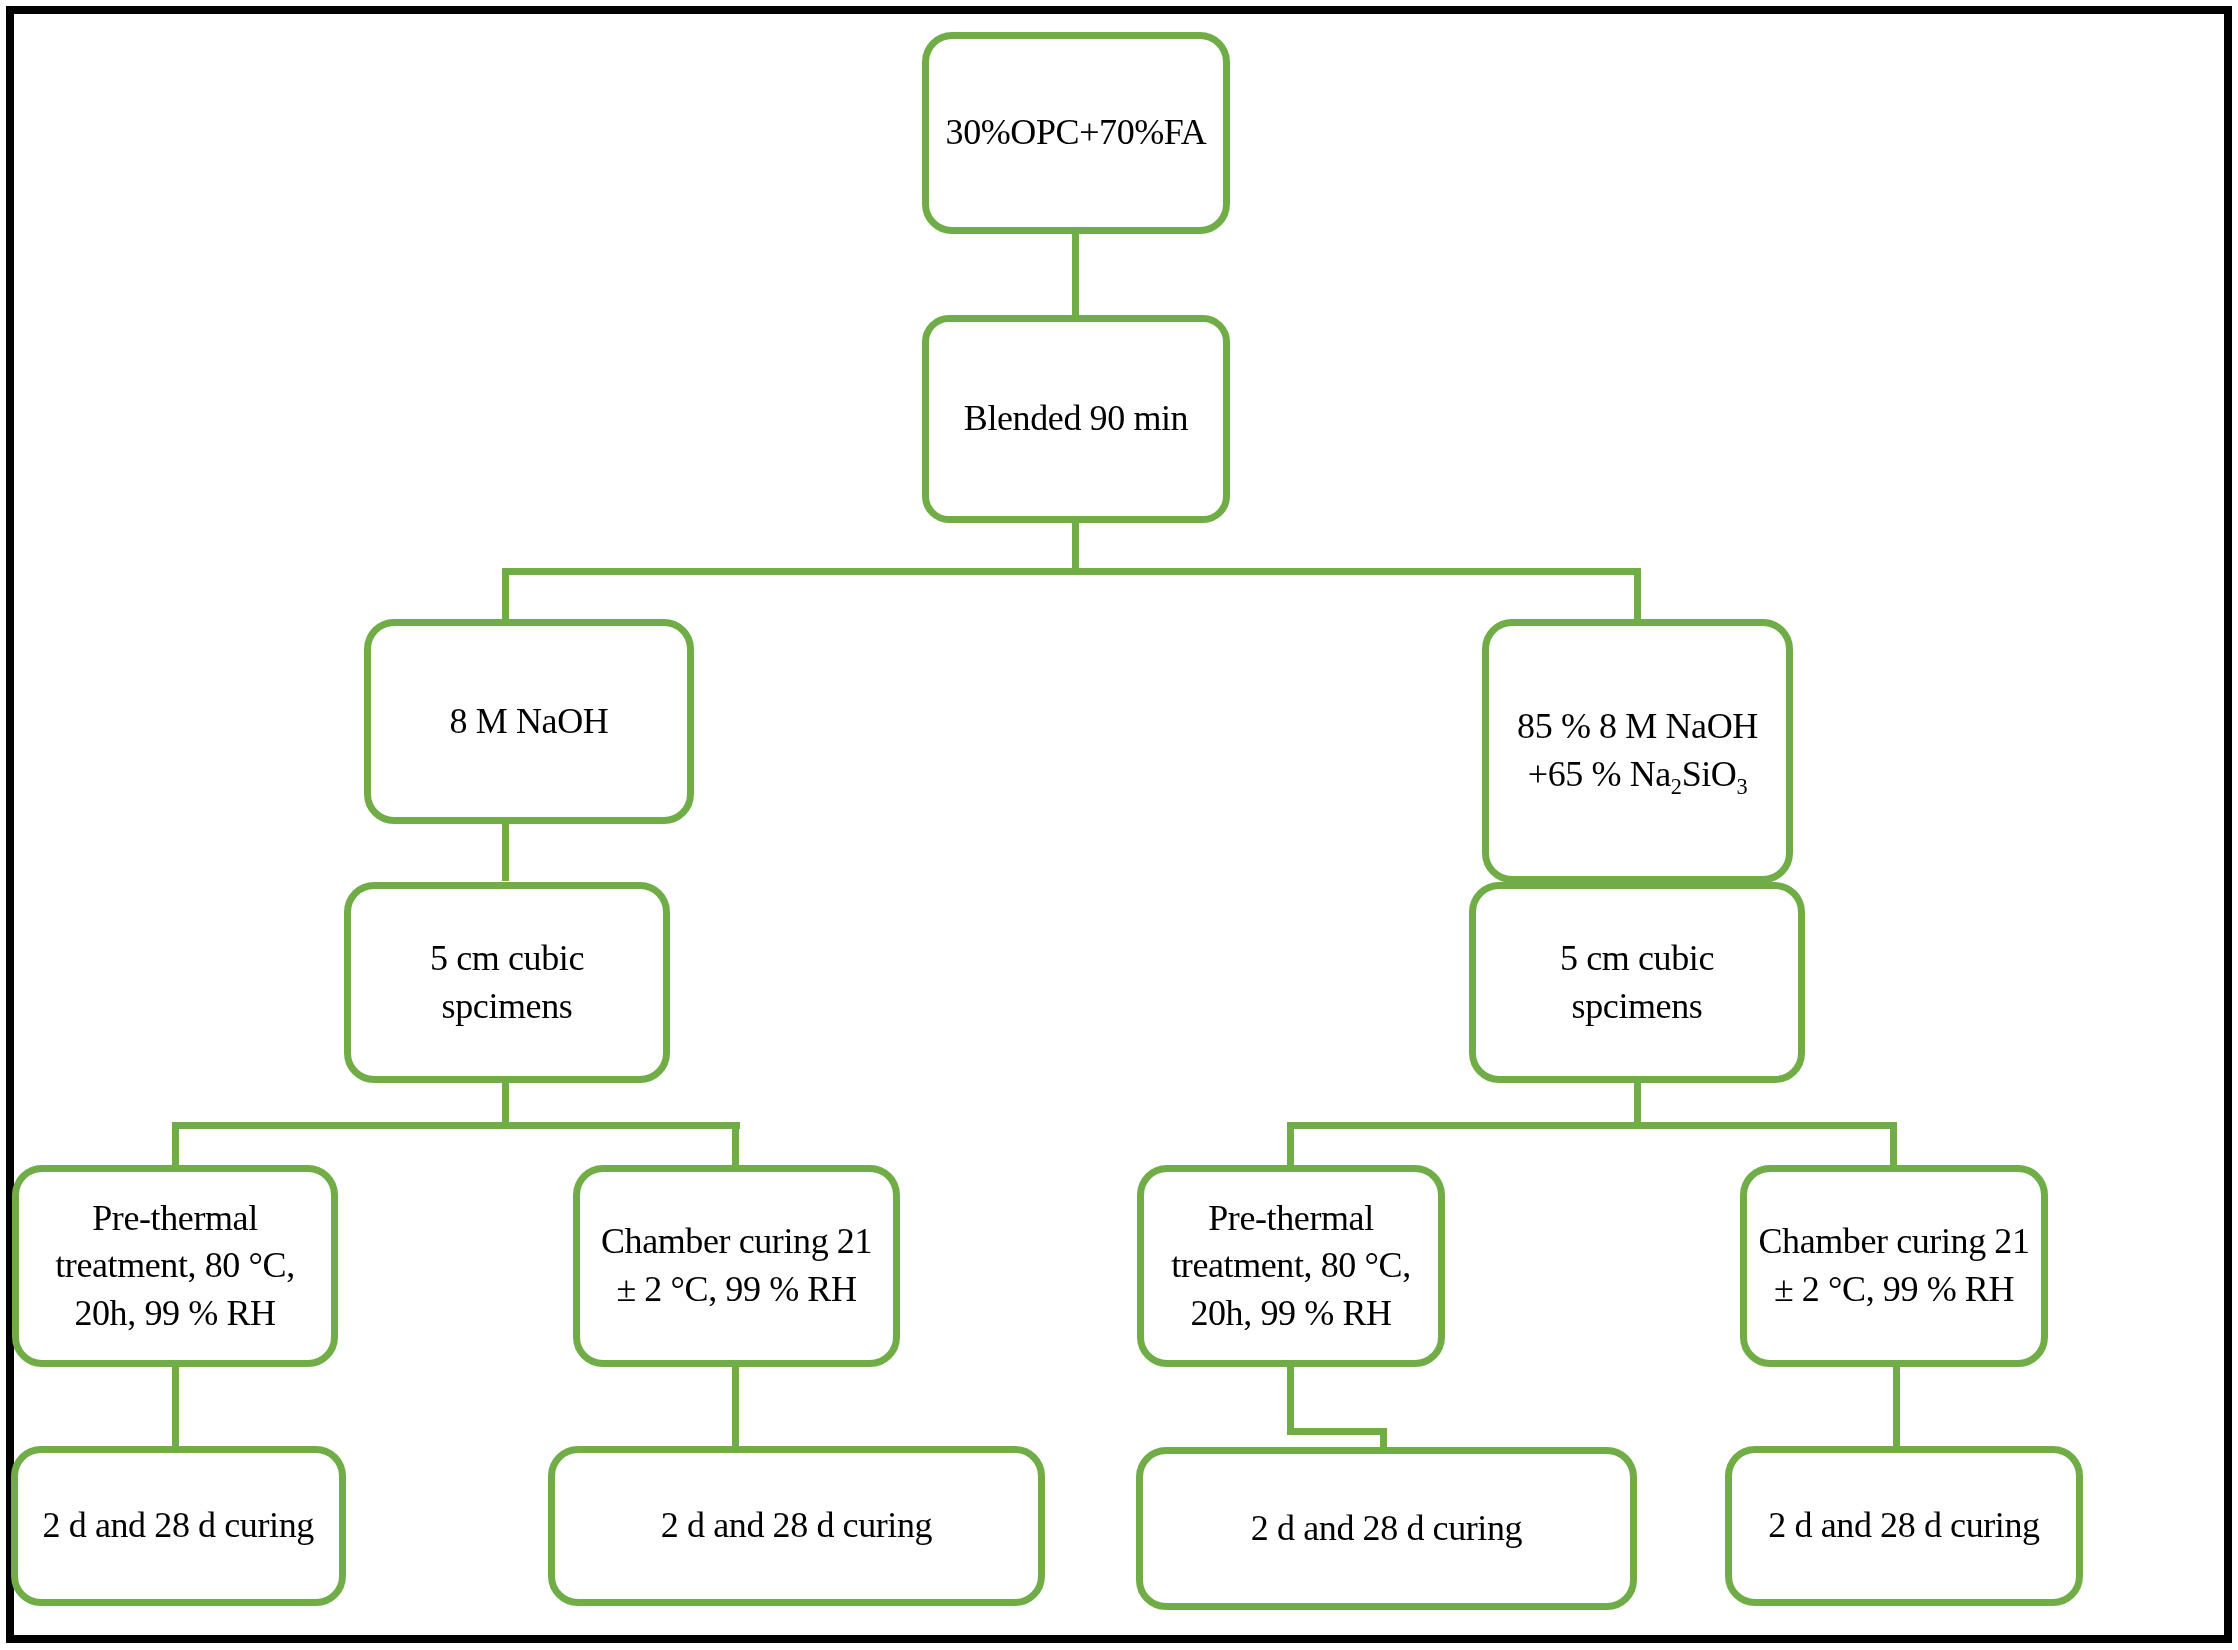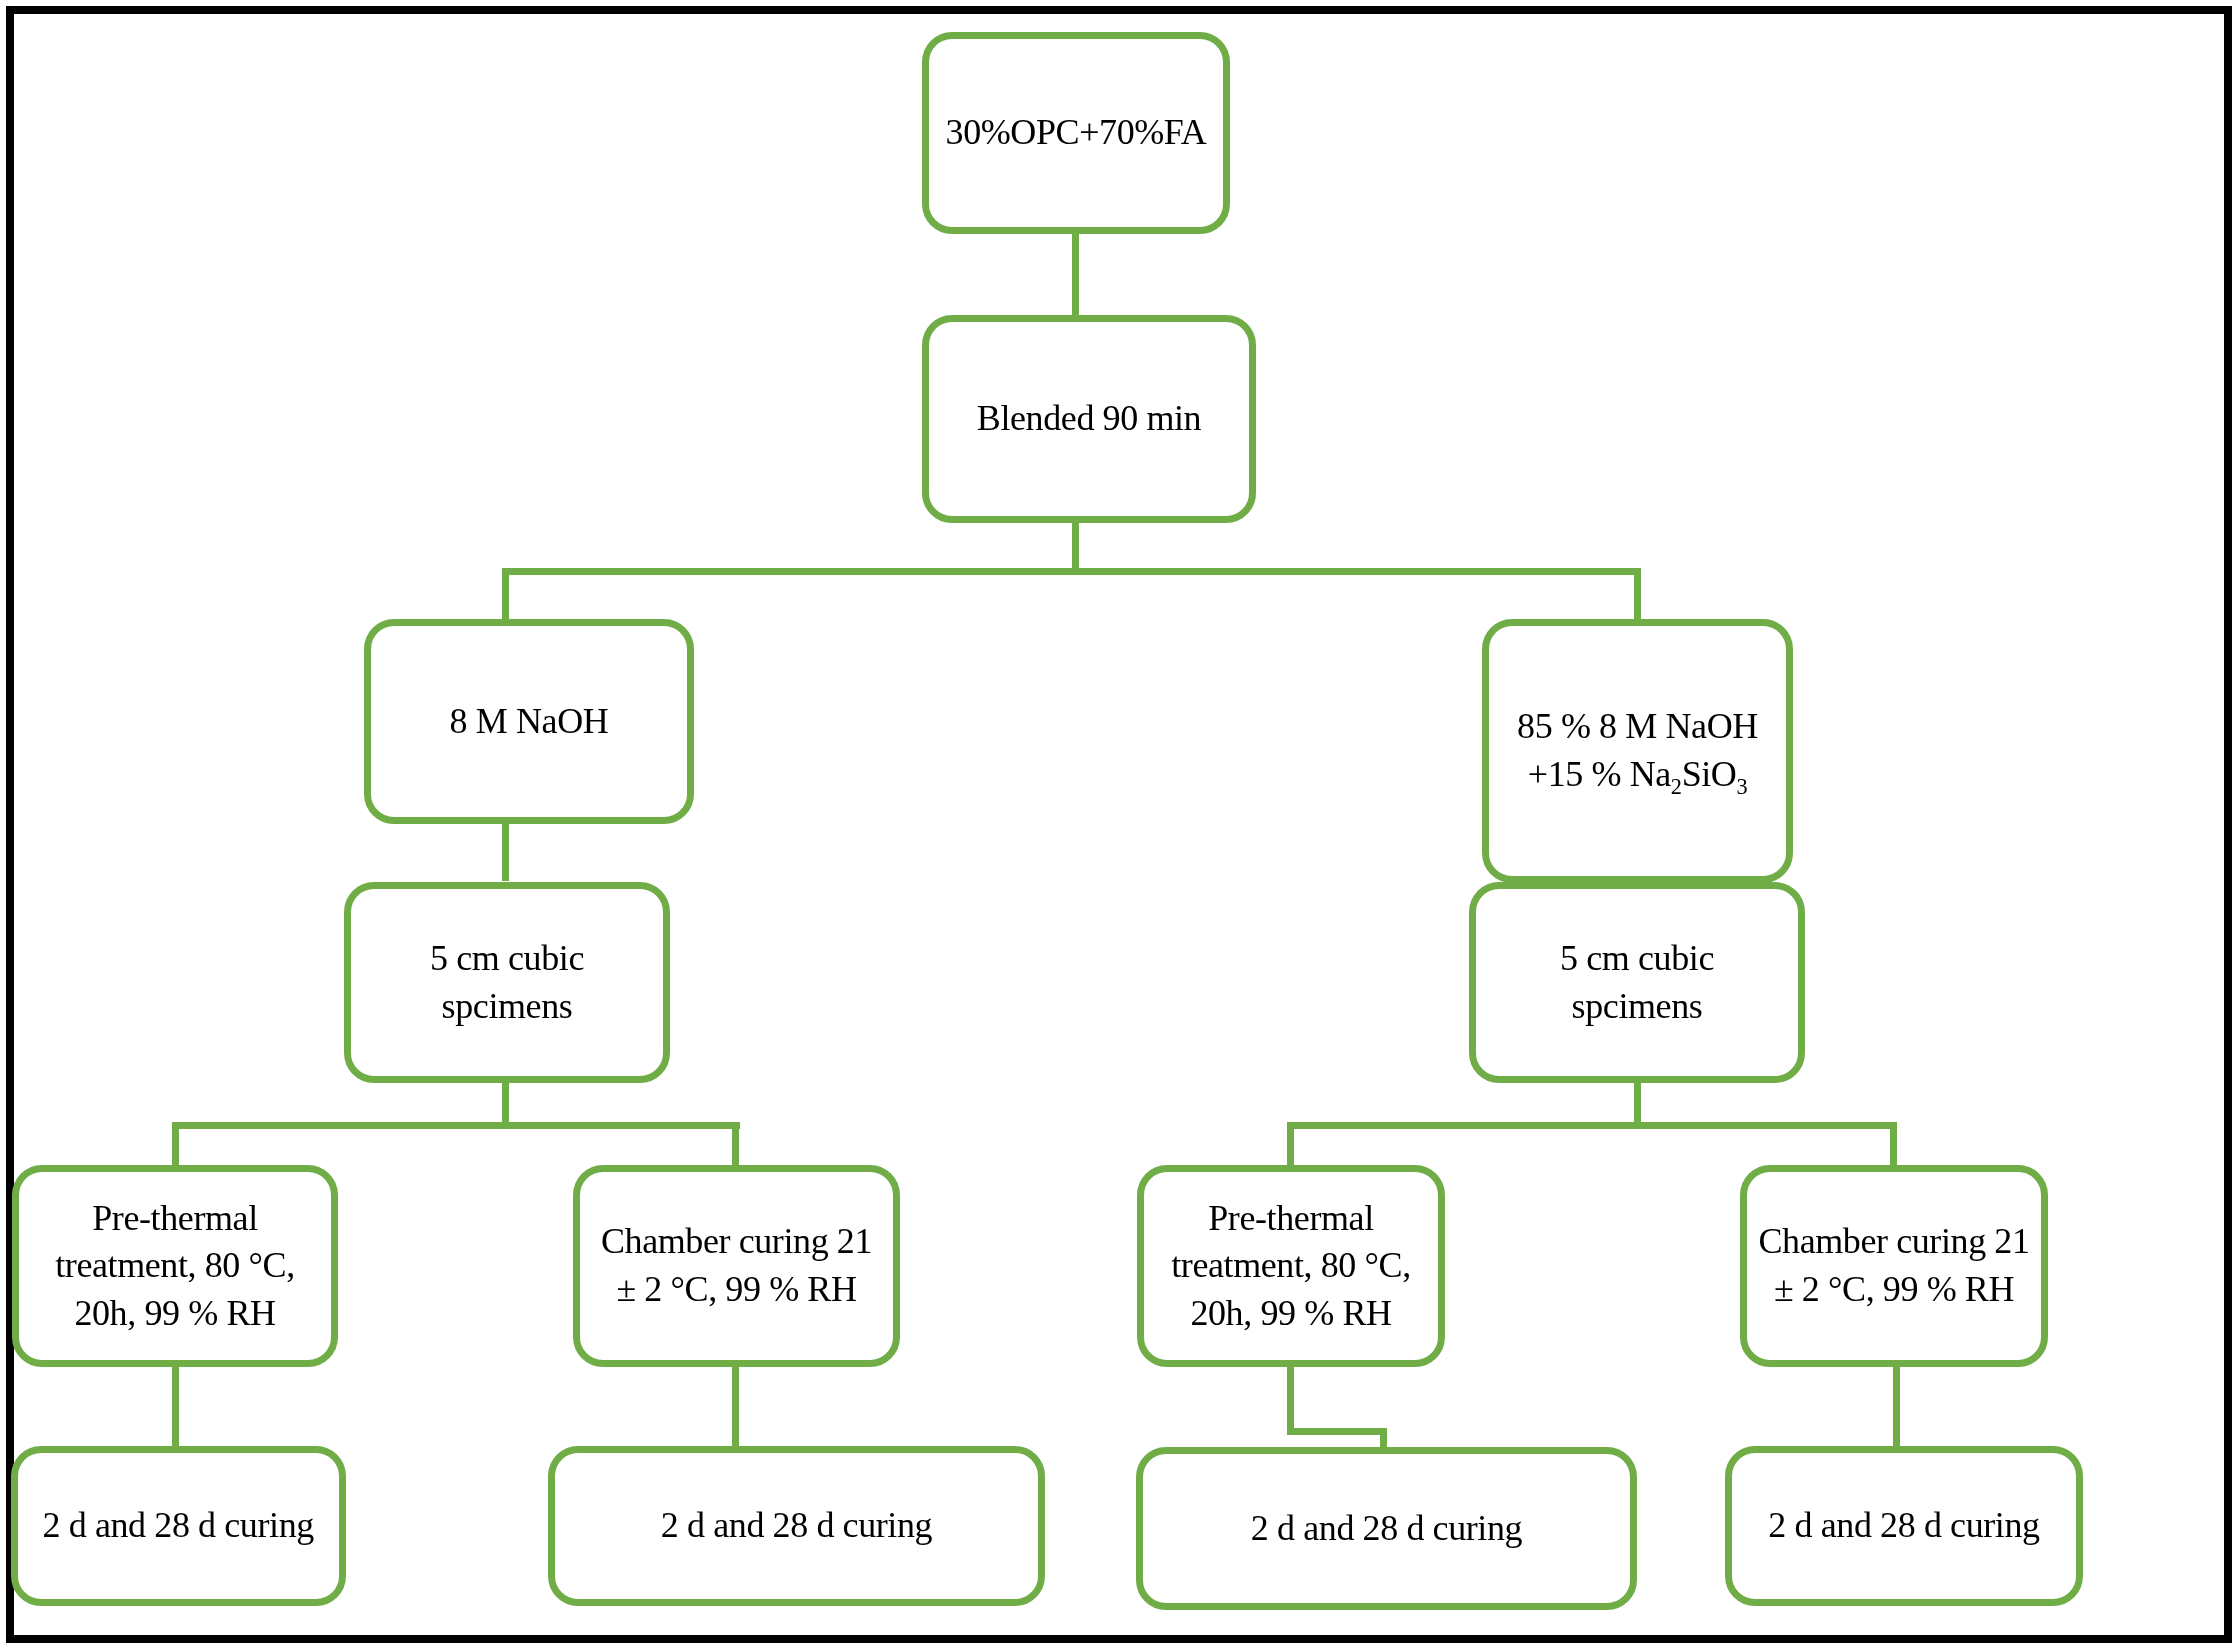--- a/index.html
+++ b/index.html
@@ -69,31 +69,31 @@
   <div class="conn" style="left: 732px; top: 1367px; width: 7.2px; height: 79px; background: rgb(112, 173, 71);"></div>
   <div class="conn" style="left: 1287px; top: 1367px; width: 7.2px; height: 68px; background: rgb(112, 173, 71);"></div>
   <div class="conn" style="left: 1287px; top: 1428px; width: 100px; height: 7.2px; background: rgb(112, 173, 71);"></div>
   <div class="conn" style="left: 1380px; top: 1428px; width: 7.2px; height: 21.5px; background: rgb(112, 173, 71);"></div>
   <div class="conn" style="left: 1893px; top: 1367px; width: 7.2px; height: 79px; background: rgb(112, 173, 71);"></div>
 
   <div class="node" style="left: 922px; top: 32px; width: 308px; height: 202px; border-color: rgb(112, 173, 71);">
     <div class="line">30%OPC+70%FA</div>
   </div>
 
-  <div class="node" style="left: 922px; top: 315px; width: 334px; height: 208px; border-color: rgb(112, 173, 71);">
+  <div class="node" style="left: 922px; top: 315px; width: 308px; height: 208px; border-color: rgb(112, 173, 71); border-radius: 27px;">
     <div class="line">Blended 90 min</div>
   </div>
 
   <div class="node" style="left: 364px; top: 619px; width: 330px; height: 205px; border-color: rgb(112, 173, 71);">
     <div class="line">8 M NaOH</div>
   </div>
 
   <div class="node" style="left: 1482px; top: 619px; width: 311px; height: 264px; border-color: rgb(112, 173, 71);">
     <div class="line">85 % 8 M NaOH</div>
-    <div class="line"><span>+15 % Na</span><sub>2</sub><span>SiO</span><sub>3</sub></div>
+    <div class="line"><span>+65 % Na</span><sub>2</sub><span>SiO</span><sub>3</sub></div>
   </div>
 
   <div class="node" style="left: 344px; top: 882px; width: 326px; height: 201px; border-color: rgb(112, 173, 71);">
     <div class="line">5 cm cubic</div>
     <div class="line">spcimens</div>
   </div>
 
   <div class="node" style="left: 1469px; top: 882px; width: 336px; height: 201px; border-color: rgb(112, 173, 71);">
     <div class="line">5 cm cubic</div>
     <div class="line">spcimens</div>

